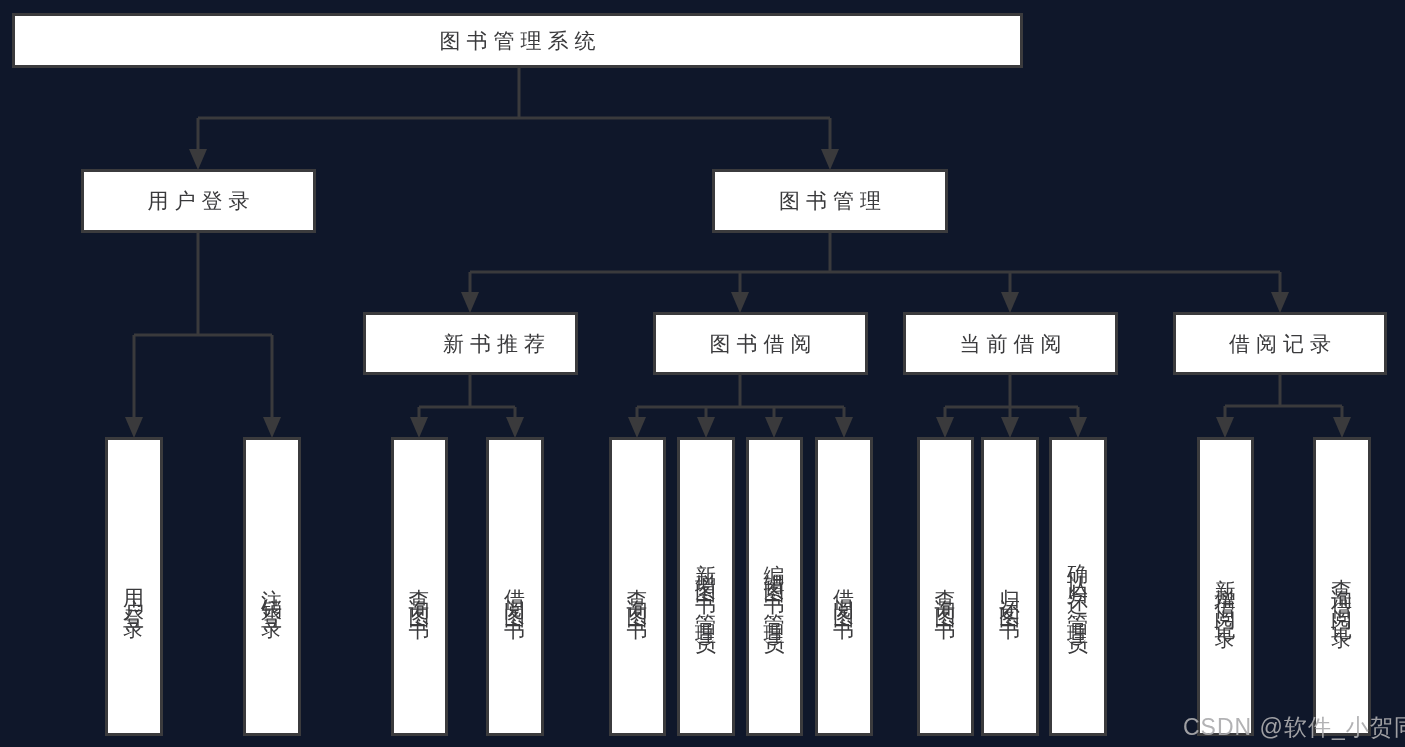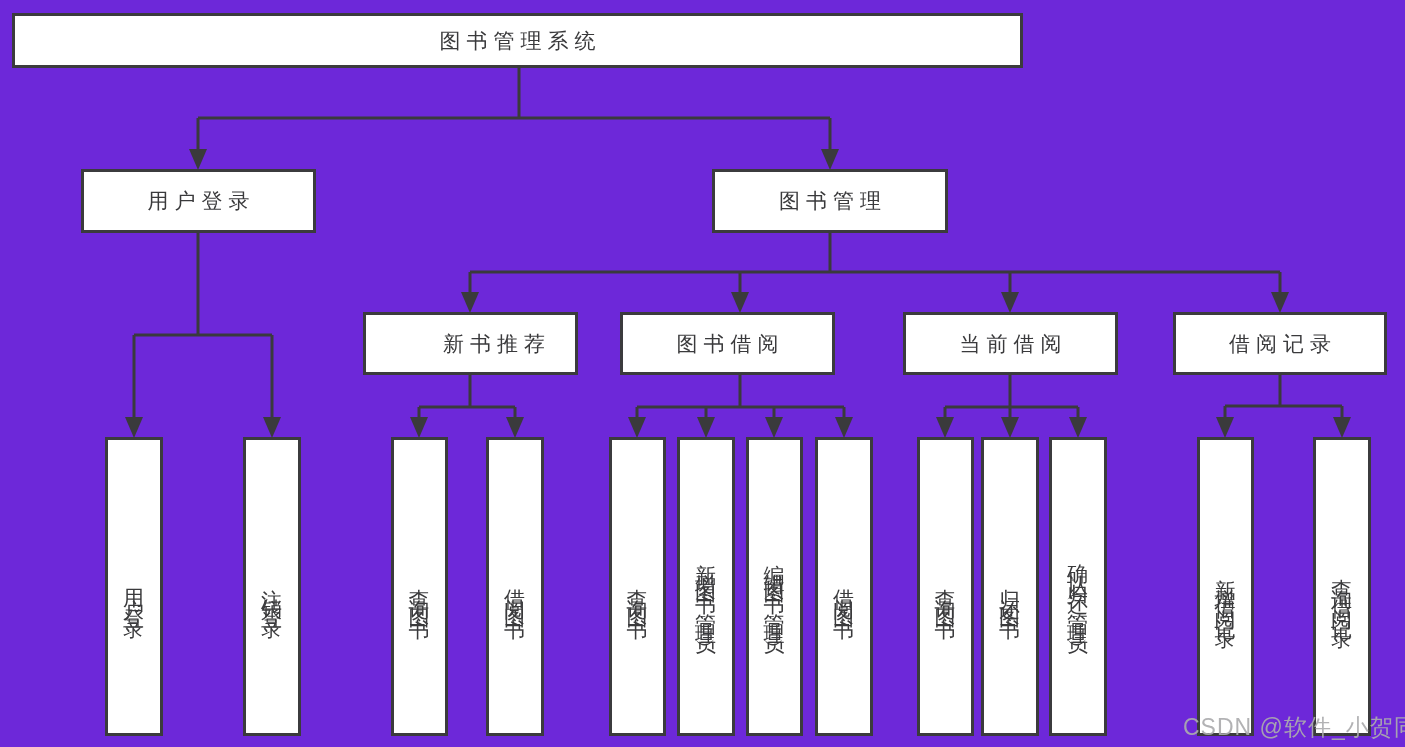--- a/index.html
+++ b/index.html
@@ -1,17 +1,17 @@
 <!DOCTYPE html>
 <html><head>
 <meta charset="utf-8">
 <style>
   html,body{margin:0;padding:0;background:#ffffff;}
   body{font-family:"Liberation Sans","DejaVu Sans",sans-serif;}
-  #canvas{position:relative;width:1405px;height:747px;background:#6d28d9;overflow:hidden;}
+  #canvas{position:relative;width:1405px;height:747px;background:#0f172a;overflow:hidden;}
   .box{
     position:absolute;box-sizing:border-box;background:#ffffff;
     border:3px solid #3b3b3d;color:#3a3a3c;
     display:flex;align-items:center;justify-content:center;
   }
   .hbox .label{font-size:21px;letter-spacing:6px;margin-right:-6px;white-space:nowrap;}
   .vbox .label{
     writing-mode:vertical-rl;text-orientation:mixed;
     font-size:21px;letter-spacing:10px;margin-bottom:-10px;
     white-space:nowrap;line-height:1;
@@ -37,21 +37,21 @@
   <div class="box hbox" style="left:81px;top:169px;width:235px;height:64px;">
     <span class="label">用户登录</span>
   </div>
   <div class="box hbox" style="left:712px;top:169px;width:236px;height:64px;">
     <span class="label">图书管理</span>
   </div>
 
   <div class="box hbox" style="left:363px;top:312px;width:215px;height:63px;padding-left:47px;">
     <span class="label">新书推荐</span>
   </div>
-  <div class="box hbox" style="left:620px;top:312px;width:215px;height:63px;">
+  <div class="box hbox" style="left:653px;top:312px;width:215px;height:63px;">
     <span class="label">图书借阅</span>
   </div>
   <div class="box hbox" style="left:1173px;top:312px;width:214px;height:63px;">
     <span class="label">借阅记录</span>
   </div>
   <div class="box hbox" style="left:903px;top:312px;width:215px;height:63px;">
     <span class="label">当前借阅</span>
   </div>
 
   <div class="box vbox" style="left:105px;top:437px;width:58px;height:299px;">

